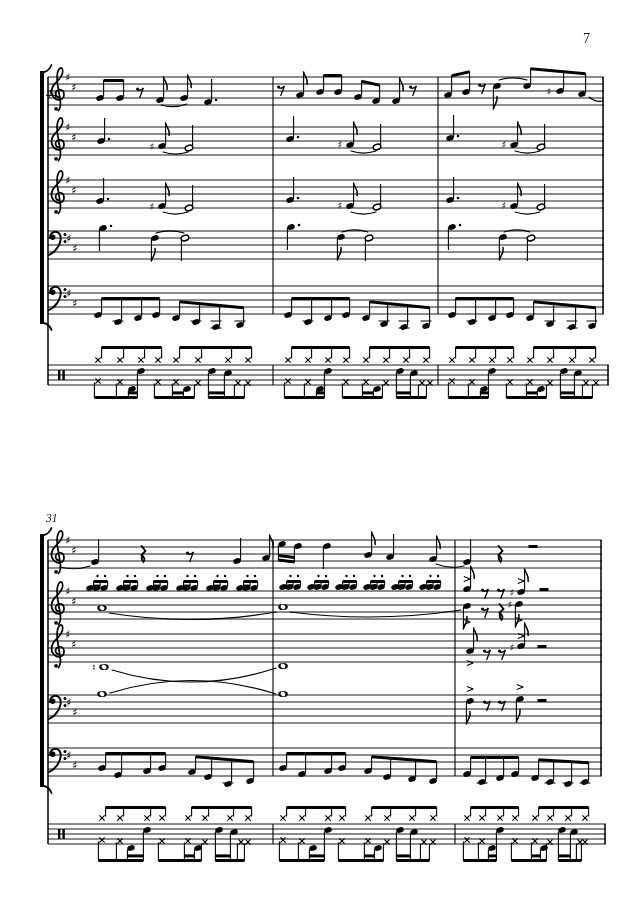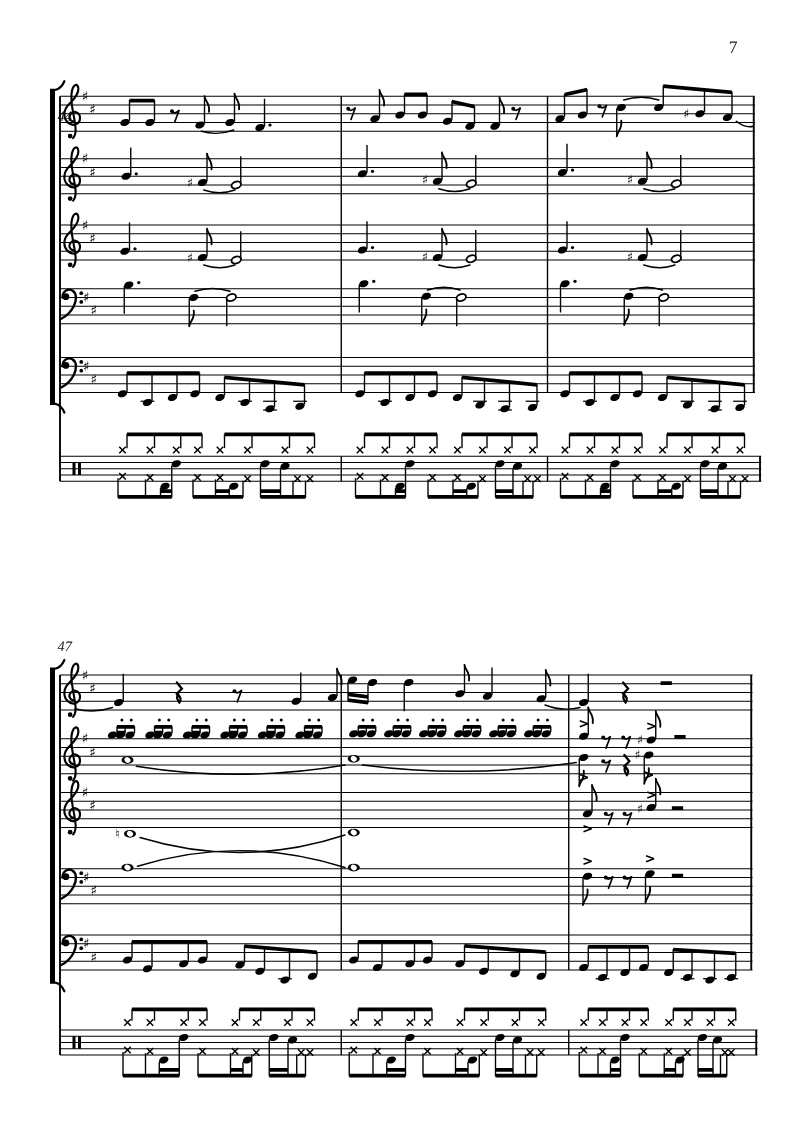--- a/index.html
+++ b/index.html
@@ -23,21 +23,21 @@
   .m44{left:46px; top:50px;margin-top:38px;}
   .m47{left:46px; top:512px;}
   svg{position:absolute; left:0; top:0;}
 </style>
 </head>
 <body>
 
 <div class="page">
   <span class="pageno">7</span>
   <span class="mnum m44">44</span>
-  <span class="mnum m47">47</span>
+  <span class="mnum m47">31</span>
   <svg id="score-svg" width="640" height="904" viewBox="0 0 640 904">
       <g>
         <line x1="48" y1="77" x2="604" y2="77" stroke="#000000" stroke-width="0.9"></line>
         <line x1="48" y1="84" x2="604" y2="84" stroke="#000000" stroke-width="0.9"></line>
         <line x1="48" y1="91" x2="604" y2="91" stroke="#000000" stroke-width="0.9"></line>
         <line x1="48" y1="98" x2="604" y2="98" stroke="#000000" stroke-width="0.9"></line>
         <line x1="48" y1="105" x2="604" y2="105" stroke="#000000" stroke-width="0.9"></line>
         <line x1="48" y1="127" x2="604" y2="127" stroke="#000000" stroke-width="0.9"></line>
         <line x1="48" y1="134" x2="604" y2="134" stroke="#000000" stroke-width="0.9"></line>
         <line x1="48" y1="141" x2="604" y2="141" stroke="#000000" stroke-width="0.9"></line>

